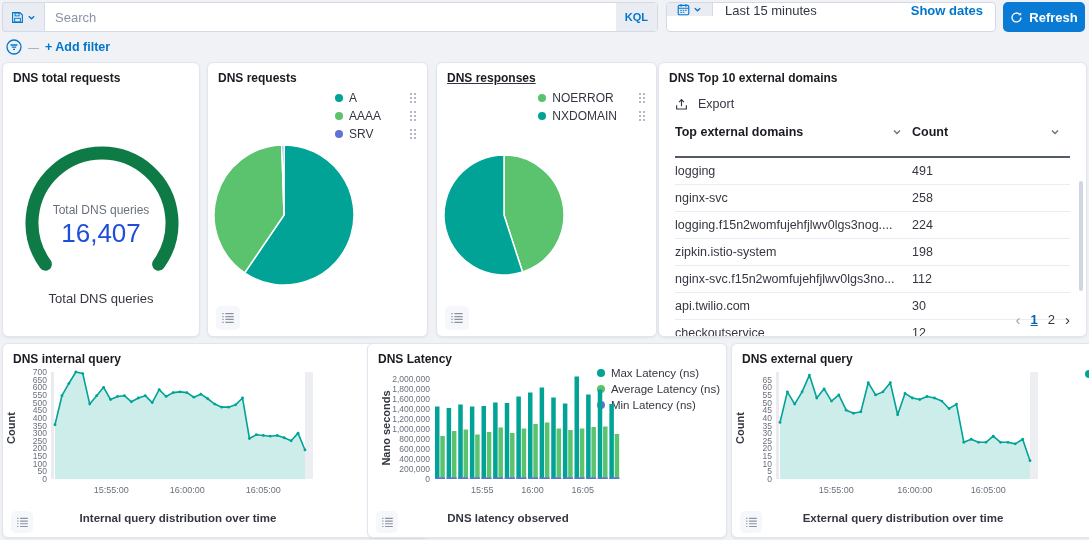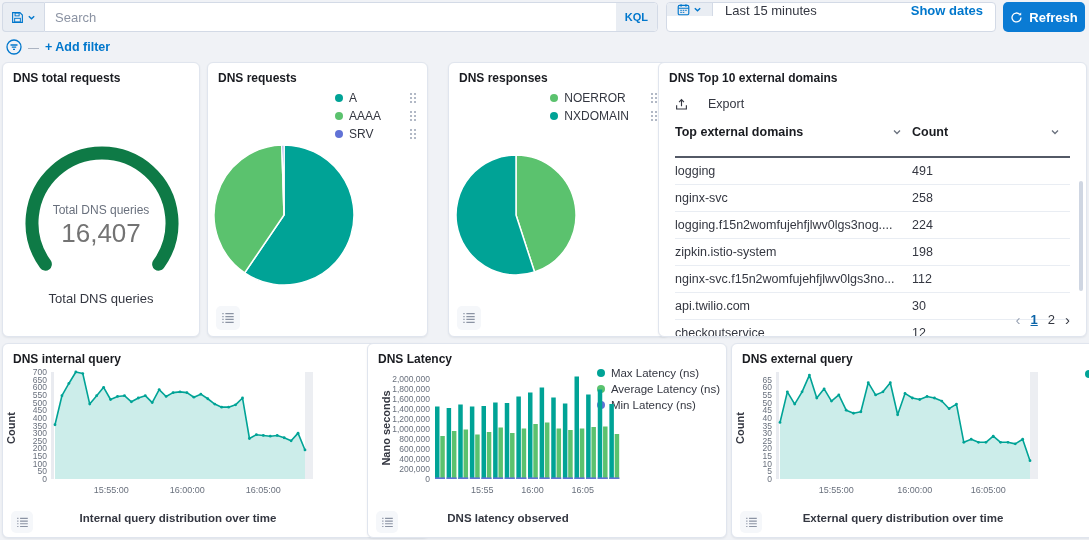--- a/index.html
+++ b/index.html
@@ -16,30 +16,30 @@
   .date-text { flex:1; display:flex; align-items:center; font-size:13px; color:#343741; padding:0 12px; cursor:pointer; }
   .show-dates { display:flex; align-items:center; padding:0 12px; color:#0077cc; font-size:13px; font-weight:600; cursor:pointer; white-space:nowrap; }
   .refresh-btn { margin-left:7px; width:82px; background:#0a7bd4; color:#fff; border:none; border-radius:5px; font-size:13px; font-weight:700; display:flex; align-items:center; justify-content:center; gap:6px; cursor:pointer; font-family:"Liberation Sans", sans-serif; }
   .filterbar { position:absolute; left:6px; top:38px; height:18px; display:flex; align-items:center; gap:6px; }
   .filter-dash { color:#98a2b3; font-size:11px; }
   .add-filter { color:#0077cc; font-size:12.5px; font-weight:600; cursor:pointer; text-decoration:none; }
   .panel { position:absolute; background:#fff; border:1px solid #e0e5ee; border-radius:6px; box-shadow:0 1px 2px rgba(50,60,80,0.08); overflow:hidden; }
   .panel-title { font-size:12px; font-weight:700; color:#1a1c21; padding:8px 10px 2px 10px; }
   .gauge-center { position:absolute; left:0; width:100%; text-align:center; }
   .gauge-label { font-size:12px; color:#69707d; }
-  .gauge-value { font-size:26px; color:#737373; margin-top:1px; }
+  .gauge-value { font-size:26px; color:#1d4ed8; margin-top:1px; }
   .gauge-bottom { position:absolute; left:0; width:100%; text-align:center; font-size:13px; color:#343741; }
   .legend { position:absolute; display:flex; flex-direction:column; gap:4px; }
   .legend-row { display:flex; align-items:center; gap:6px; font-size:12px; color:#343741; }
   .legend-dot { width:8px; height:8px; border-radius:50%; flex:none; }
   .legend-spacer { flex:1; }
   .dots-menu { display:grid; grid-template-columns:3px 3px; grid-auto-rows:3px; gap:1px; cursor:pointer; margin-left:10px; }
   .dots-menu i { width:2px; height:2px; border-radius:50%; background:#98a2b3; }
   .list-btn { position:absolute; left:8px; bottom:6px; width:24px; height:24px; background:#f5f7fa; border-radius:5px; display:flex; align-items:center; justify-content:center; cursor:pointer; }
-  .export-row { display:flex; align-items:center; gap:20px; padding:10px 16px 8px 16px; font-size:12.5px; color:#343741; cursor:pointer; }
+  .export-row { display:flex; align-items:center; gap:10px; padding:10px 16px 8px 16px; font-size:12.5px; color:#343741; cursor:pointer; }
   table.domains { width:calc(100% - 32px); margin:0 16px; border-collapse:collapse; font-size:12.5px; }
   table.domains th { text-align:left; font-weight:700; color:#1a1c21; padding:6px 0 17px 0; border-bottom:2px solid #535966; cursor:pointer; }
   table.domains th .th-inner { display:flex; align-items:center; justify-content:space-between; padding-right:10px; }
   table.domains td { padding:6px 0; border-bottom:1px solid #e9edf3; color:#343741; white-space:nowrap; overflow:hidden; max-width:240px; }
   .pagination { position:absolute; right:16px; bottom:8px; display:flex; align-items:center; gap:10px; font-size:13px; }
   .page-chevron { color:#98a2b3; font-size:15px; cursor:pointer; }
   .page-chevron.next { color:#343741; }
   .page-num { color:#343741; cursor:pointer; }
   .page-num.active { color:#0b64a8; font-weight:700; text-decoration:underline; }
   .tbl-scrollbar { position:absolute; right:3px; top:118px; width:4px; height:110px; background:#cfd6e2; border-radius:2px; }
@@ -159,21 +159,21 @@
     </svg>
   <div class="list-btn">
     <svg width="14" height="14" viewBox="0 0 16 16">
         <g stroke="#8b93a3" stroke-width="1.4">
           <path d="M1.5 3h1.5M5 3h9.5M1.5 6.3h1.5M5 6.3h9.5M1.5 9.6h1.5M5 9.6h9.5M1.5 12.9h1.5M5 12.9h9.5"></path>
         </g>
       </svg>
   </div>
 </div>
 
-<div class="panel" style="left:448px; top:62px; width:221px; height:275px;">
+<div class="panel" style="left:436px; top:62px; width:221px; height:275px;text-decoration:underline;">
   <div class="panel-title">DNS responses</div>
   <div class="legend" style="top:28px; right:10px; min-width:104px;">
     <div class="legend-row">
         <span class="legend-dot" style="background:#5bc26e"></span>
         <span>NOERROR</span>
         <span class="legend-spacer"></span>
         <span class="dots-menu">
           <i></i>
           <i></i>
           <i></i>

